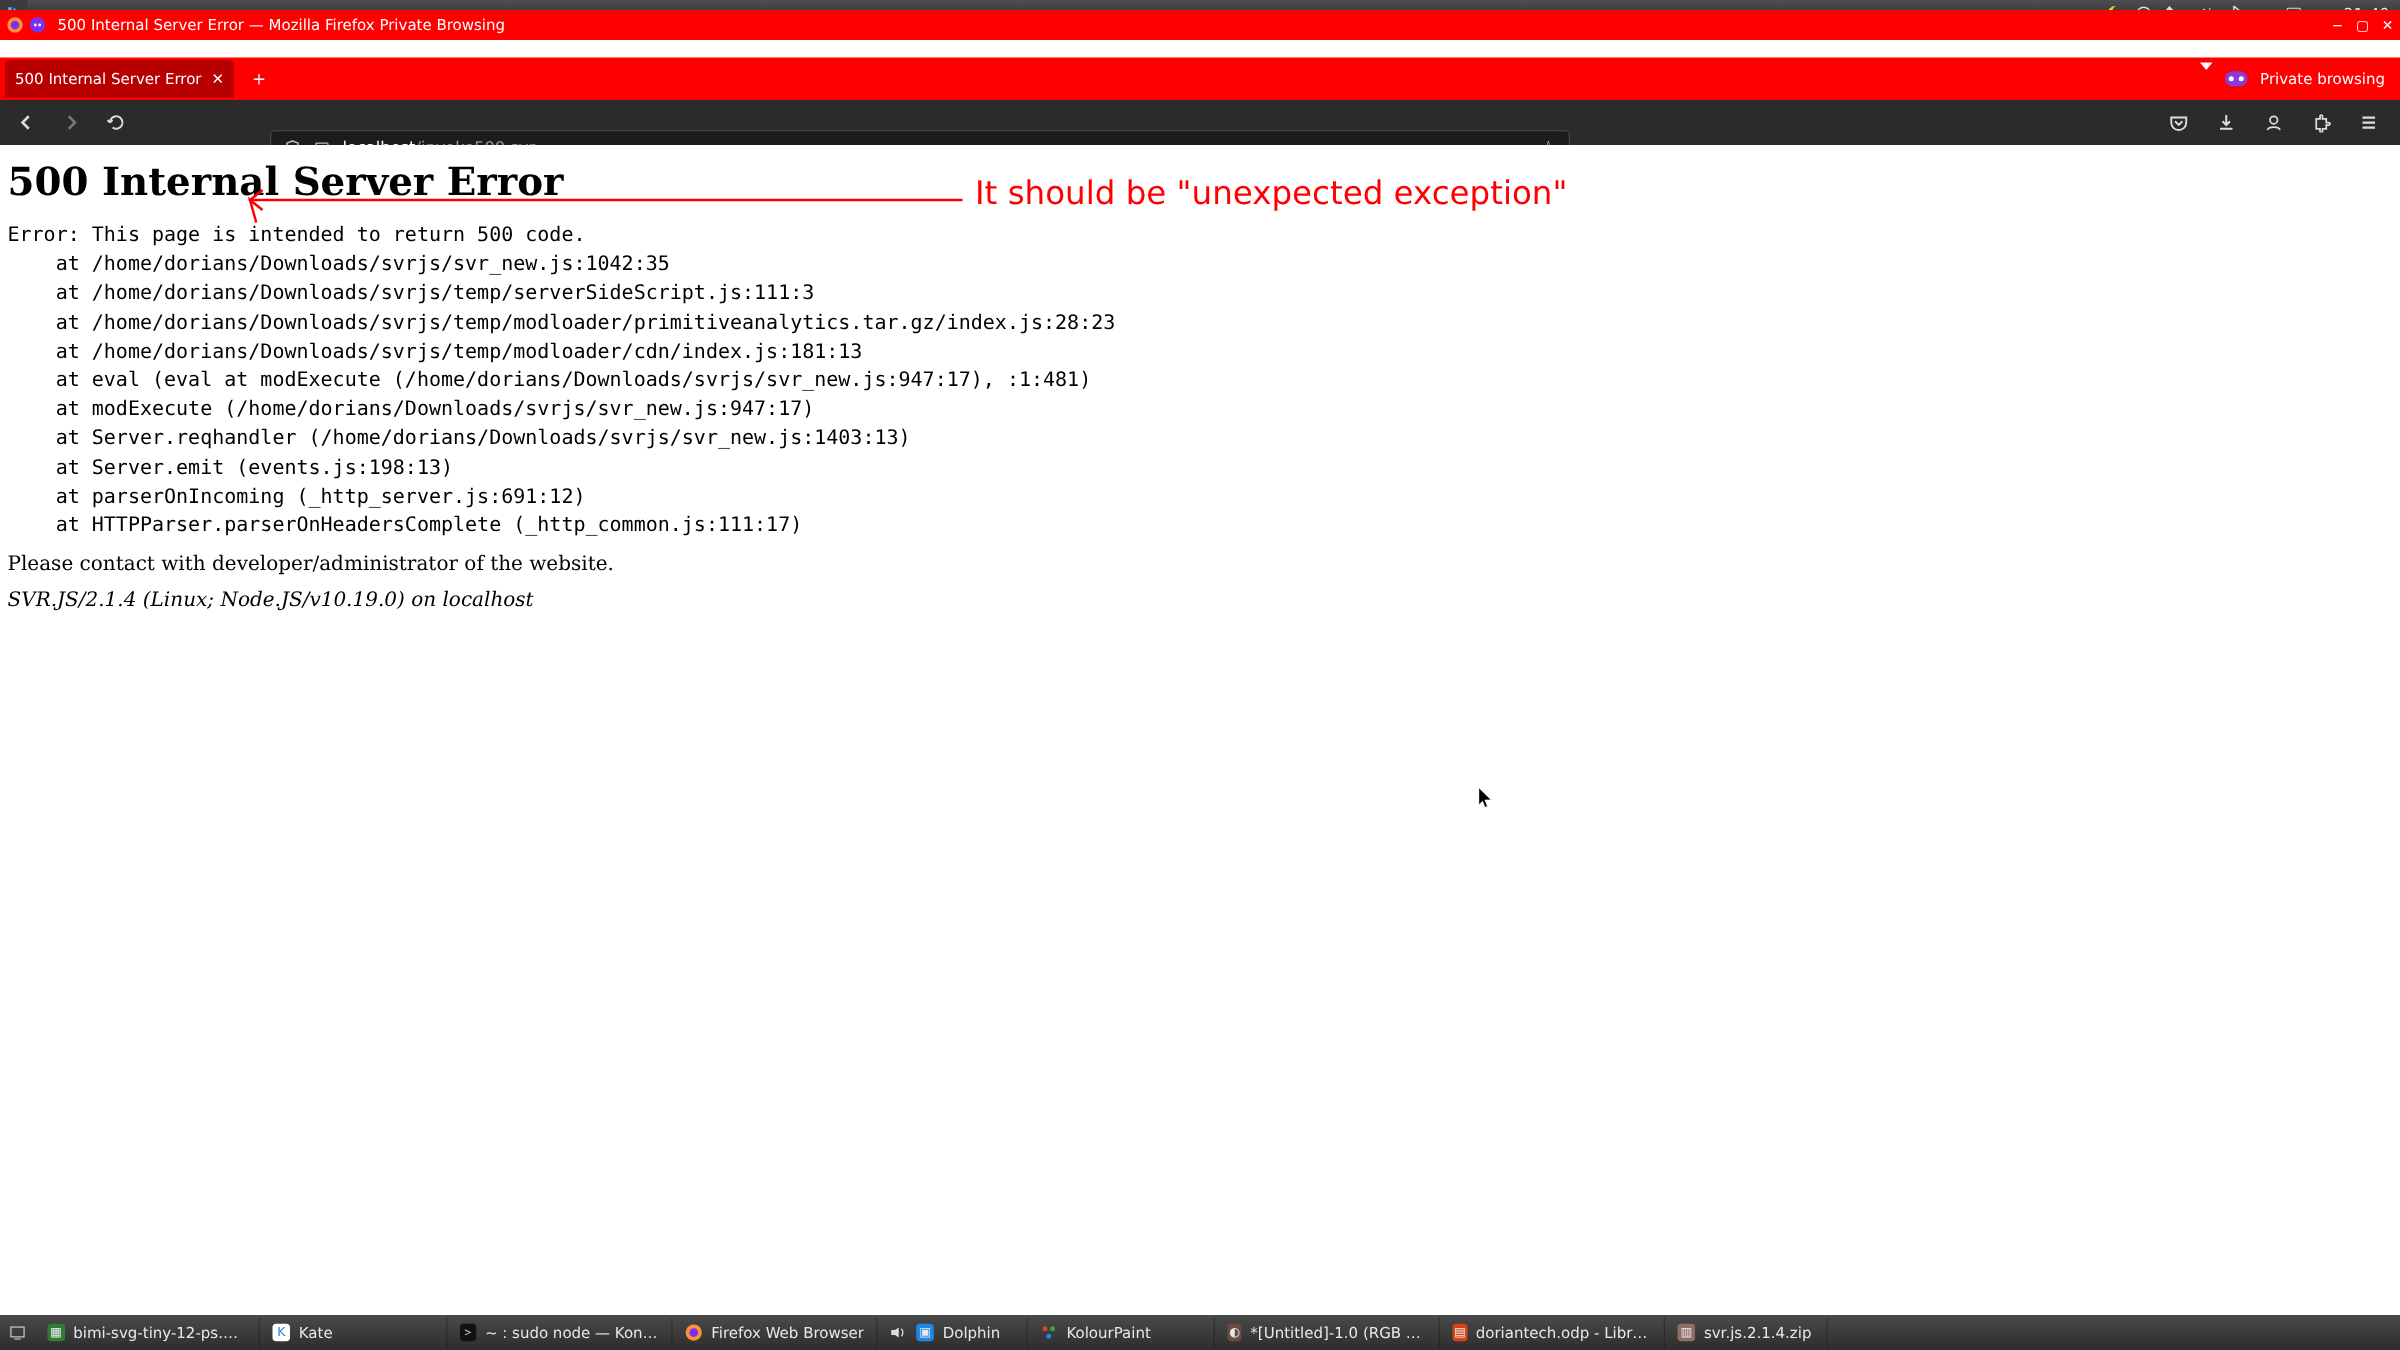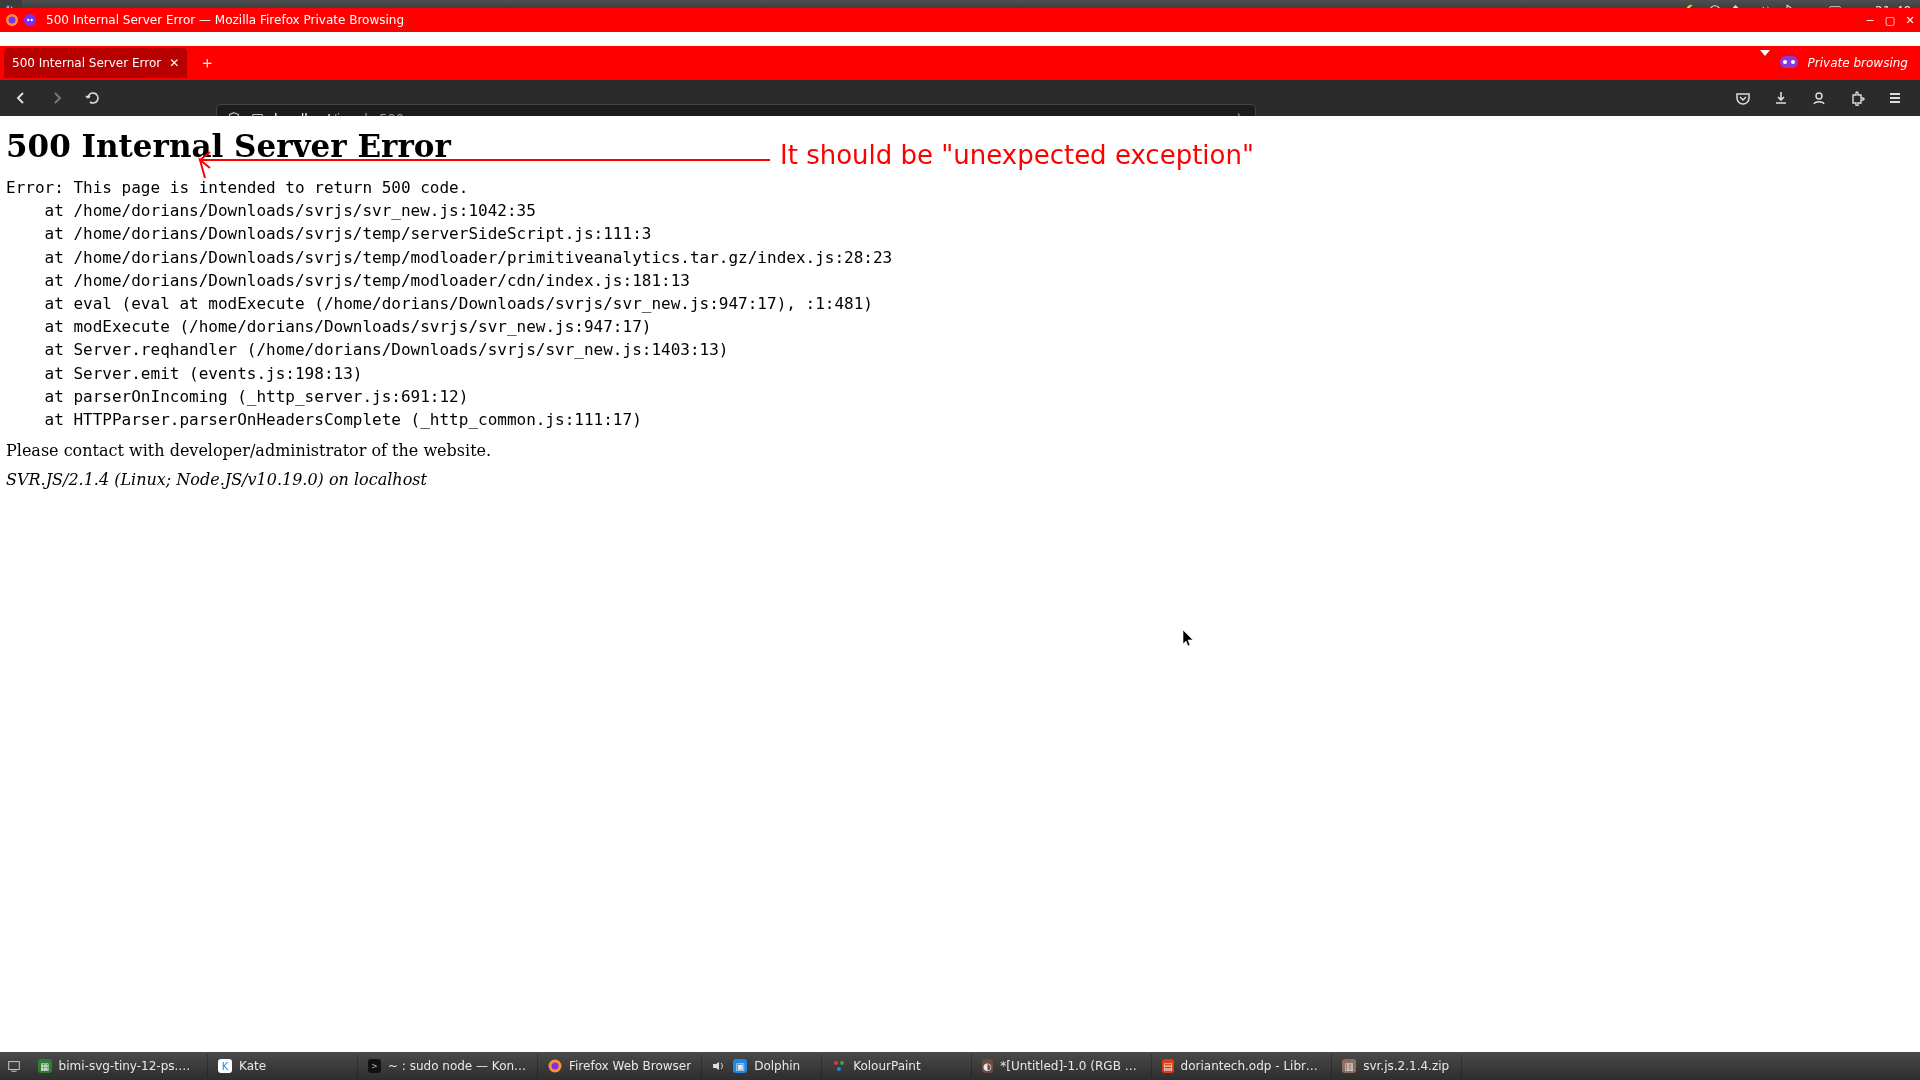--- a/index.html
+++ b/index.html
@@ -39,21 +39,21 @@
     background: #ff0000; display: flex; align-items: center; color:#fff;
   }
   .tab {
     height: 30px; min-width: 168px; max-width: 200px; margin-left: 4px;
     background: rgba(0,0,0,.28); border-radius: 4px 4px 0 0;
     display: flex; align-items: center; padding: 0 8px; gap: 8px; font-size:12px;
   }
   .tab .close { margin-left: auto; font-size:12px; }
   .newtab { width:28px; height:28px; display:flex; align-items:center; justify-content:center; margin-left:6px; font-size:16px; }
   .tabstrip .spacer { flex:1; }
-  .tabstrip-right { display:flex; align-items:flex-start; gap:10px; padding-right:12px; font-size:12px;font-style:italic; }
+  .tabstrip-right { display:flex; align-items:center; gap:10px; padding-right:12px; font-size:12px; }
   .mask-ico { width:18px; height:12px; border-radius:6px; background:#8c3bd6; display:inline-block; position:relative; }
   .mask-ico::before, .mask-ico::after { content:""; position:absolute; width:4px;height:4px;border-radius:50%;background:#fff; top:4px;}
   .mask-ico::before{left:3px;} .mask-ico::after{right:3px;}
 
   
   .navbar {
     position: absolute; top: 80px; left: 0; right: 0; height: 36px;
     background: #2b2b2b; display:flex; align-items:center; padding: 0 8px; gap:10px; color:#ddd;
   }
   .nav-btn { width:26px; height:26px; display:flex; align-items:center; justify-content:center; color:#ddd; }

